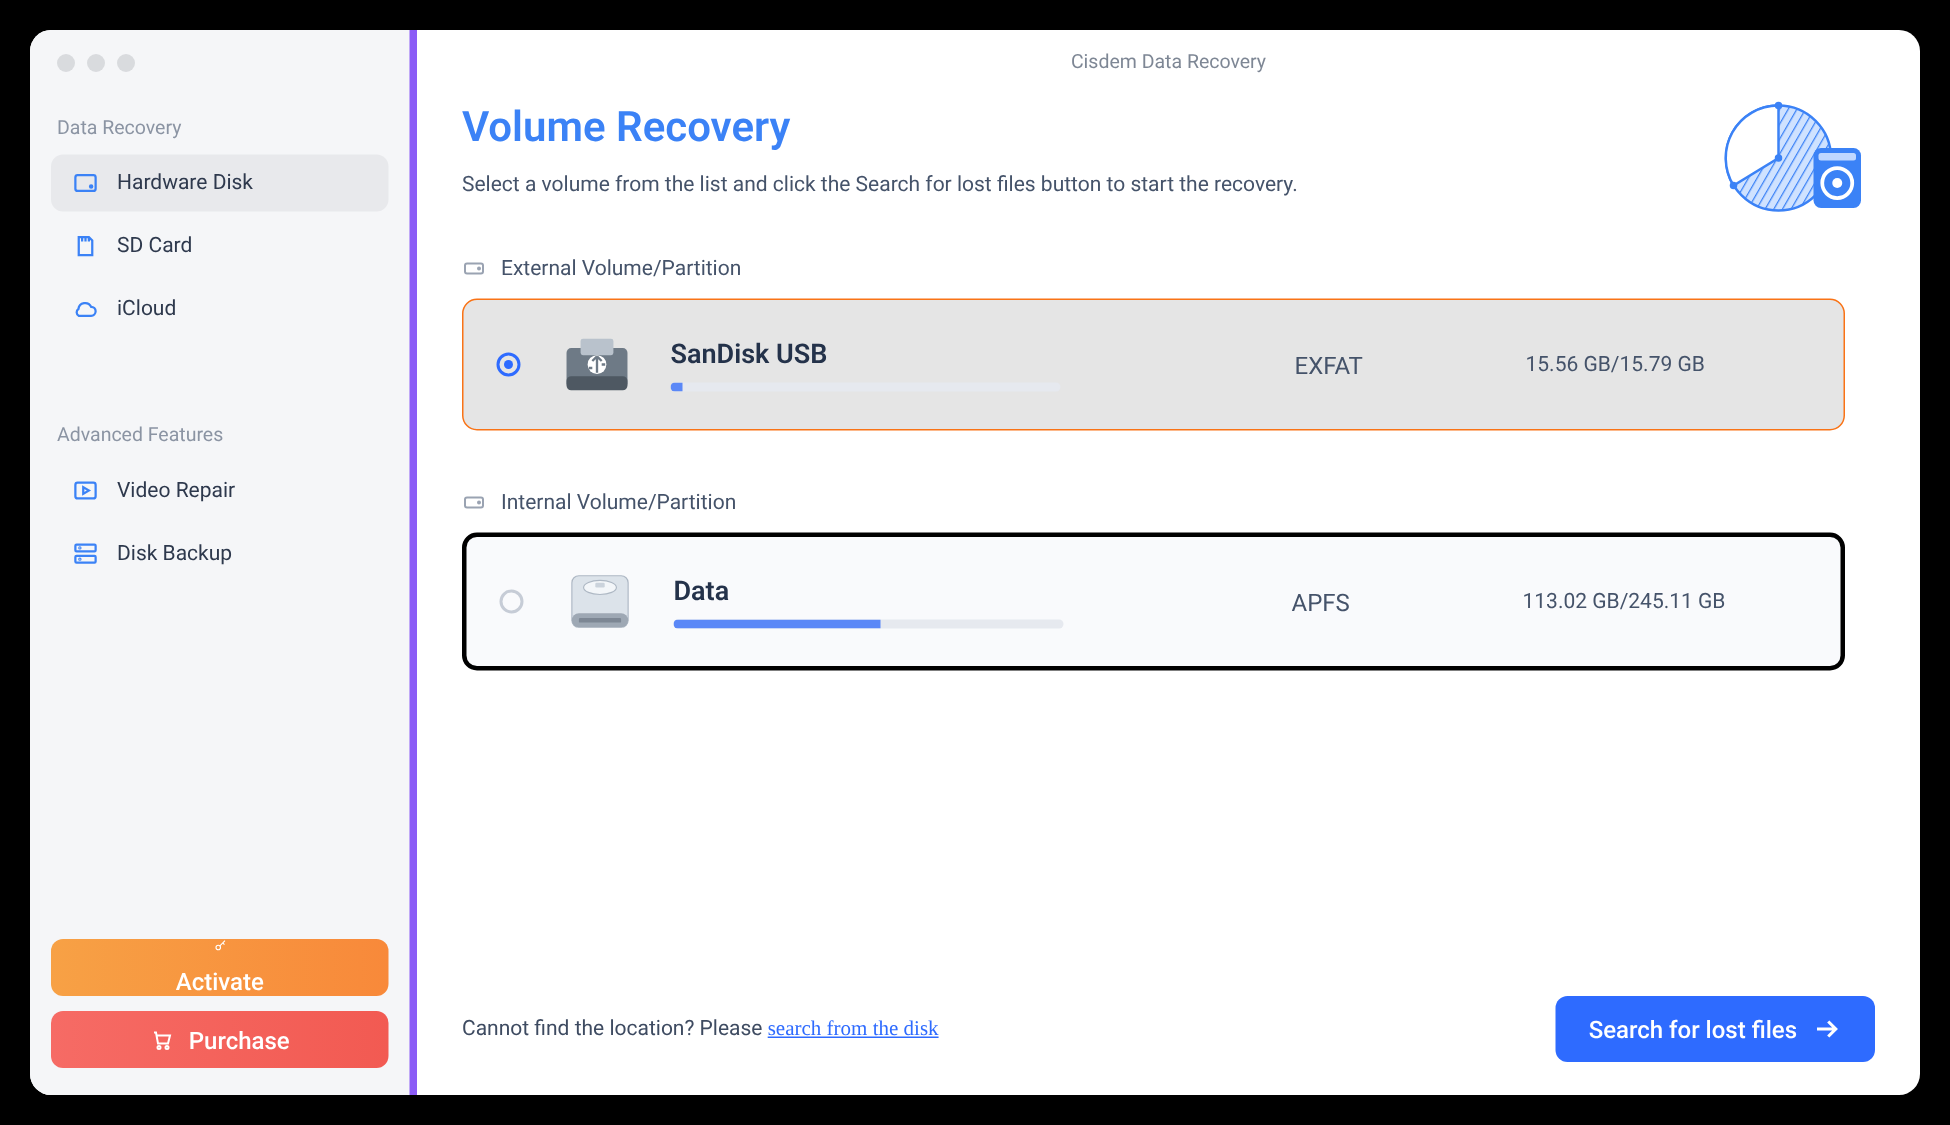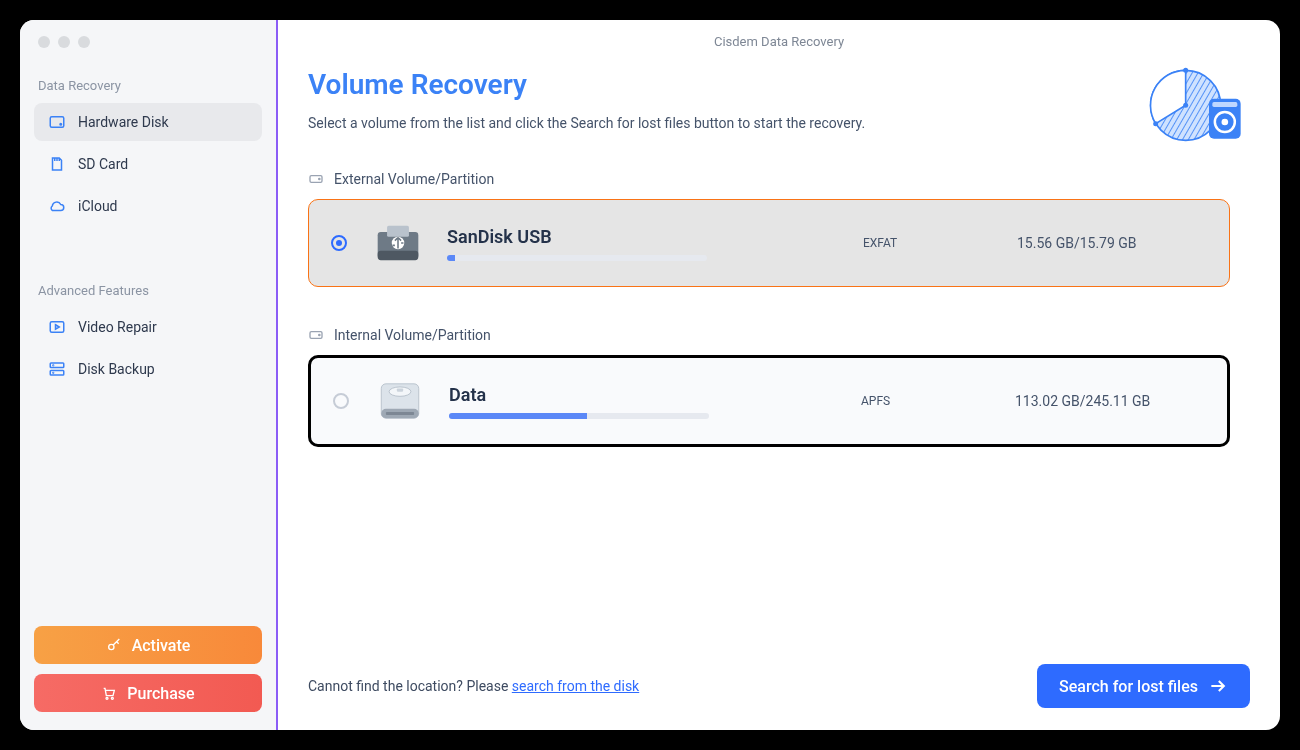--- a/index.html
+++ b/index.html
@@ -19,41 +19,41 @@
     overflow: hidden;
     box-shadow: 0 10px 40px rgba(0,0,0,0.4);
   }
   
   .sidebar {
     width: 258px;
     background: #F5F6F8;
     display: flex;
     flex-direction: column;
     padding-top: 16px;
-    border-right: 2px solid #8b5cf6;
+    border-right: 5px solid #8b5cf6;
   }
   .traffic { display: flex; gap: 8px; padding: 0 0 20px 18px; }
   .dot { width: 12px; height: 12px; border-radius: 50%; background: #D9DBDE; }
   .section-label {
     font-size: 13px; color: #8B94A3; padding: 10px 18px 8px 18px;
   }
   .nav-item {
     display: flex; align-items: center; gap: 12px;
     padding: 10px 14px; margin: 2px 14px; border-radius: 8px;
     font-size: 14px; color: #2E394D; cursor: pointer;
   }
   .nav-item.active { background: #E8E9EC; }
   .nav-icon { width: 18px; height: 18px; flex-shrink: 0; color:#3B82F6; }
   .sidebar-spacer { flex: 1; }
   .sidebar-buttons { padding: 0 14px 18px 14px; display:flex; flex-direction:column; gap:10px; }
   .grad-btn {
     height: 38px; border: none; border-radius: 8px; color:#fff; font-size:16px; font-weight:500;
     display:flex; align-items:center; justify-content:center; gap:10px; cursor:pointer;
   }
-  .btn-activate { background: linear-gradient(90deg,#F7A145 0%, #F8893A 100%); }
+  .btn-activate { background: linear-gradient(90deg,#F7A145 0%, #F8893A 100%); flex-direction: column; }
   .btn-purchase { background: linear-gradient(90deg,#F66B65 0%, #F25A52 100%); }
   .btn-icon { width:16px; height:16px; }
 
   
   .main { flex:1; display:flex; flex-direction:column; position:relative; }
   .titlebar {
     height: 42px; display:flex; align-items:center; justify-content:center;
     font-size:13px; color:#7E8795; border-bottom:0px solid #EEF0F3;
   }
   .content { padding: 6px 50px 0 30px; flex:1; position:relative; }
@@ -74,28 +74,28 @@
   .volume-card.selected { border:1px solid #f97316; background:#e5e5e5; }
   .volume-card.unselected { background:#F9FAFC; border:3px solid #000000; }
   .radio { width:16px; height:16px; border-radius:50%; border:2px solid #C6CCD6; position:relative; }
   .radio.on { border-color:#2E6BFF; }
   .radio.on::after { content:""; position:absolute; inset:3px; background:#2E6BFF; border-radius:50%; }
   .drive-icon { width:50px; height:50px; }
   .vol-center { display:flex; flex-direction:column; gap:8px; }
   .vol-name { font-size:18px; font-weight:600; color:#24324A; }
   .bar { width:260px; height:6px; background:#E6E9EF; border-radius:3px; overflow:hidden; }
   .bar > i { display:block; height:100%; background:#5B88F7; }
-  .fs { font-size:12px; color:#45536A; }
+  .fs { font-size:16px; color:#45536A; }
   .size { font-size:14px; color:#45536A; text-align:left; }
   .footer {
     position:absolute; bottom:22px; left:30px; right:30px;
     display:flex; align-items:center; justify-content:space-between;
   }
   .hint { font-size:14px; color:#3E4B61; }
-  .hint a { color:#2E6BFF; text-decoration:underline; }
+  .hint a { color:#2E6BFF; text-decoration:underline;font-family:Liberation Serif, serif; }
   .search-btn {
     background:#2E6BFF; color:#fff; border:none; border-radius:8px;
     height:44px; padding:0 22px; font-size:16px; font-weight:500;
     display:flex; align-items:center; gap:10px; cursor:pointer;
   }
 </style>
 </head>
 <body>
 
 <div class="window">

